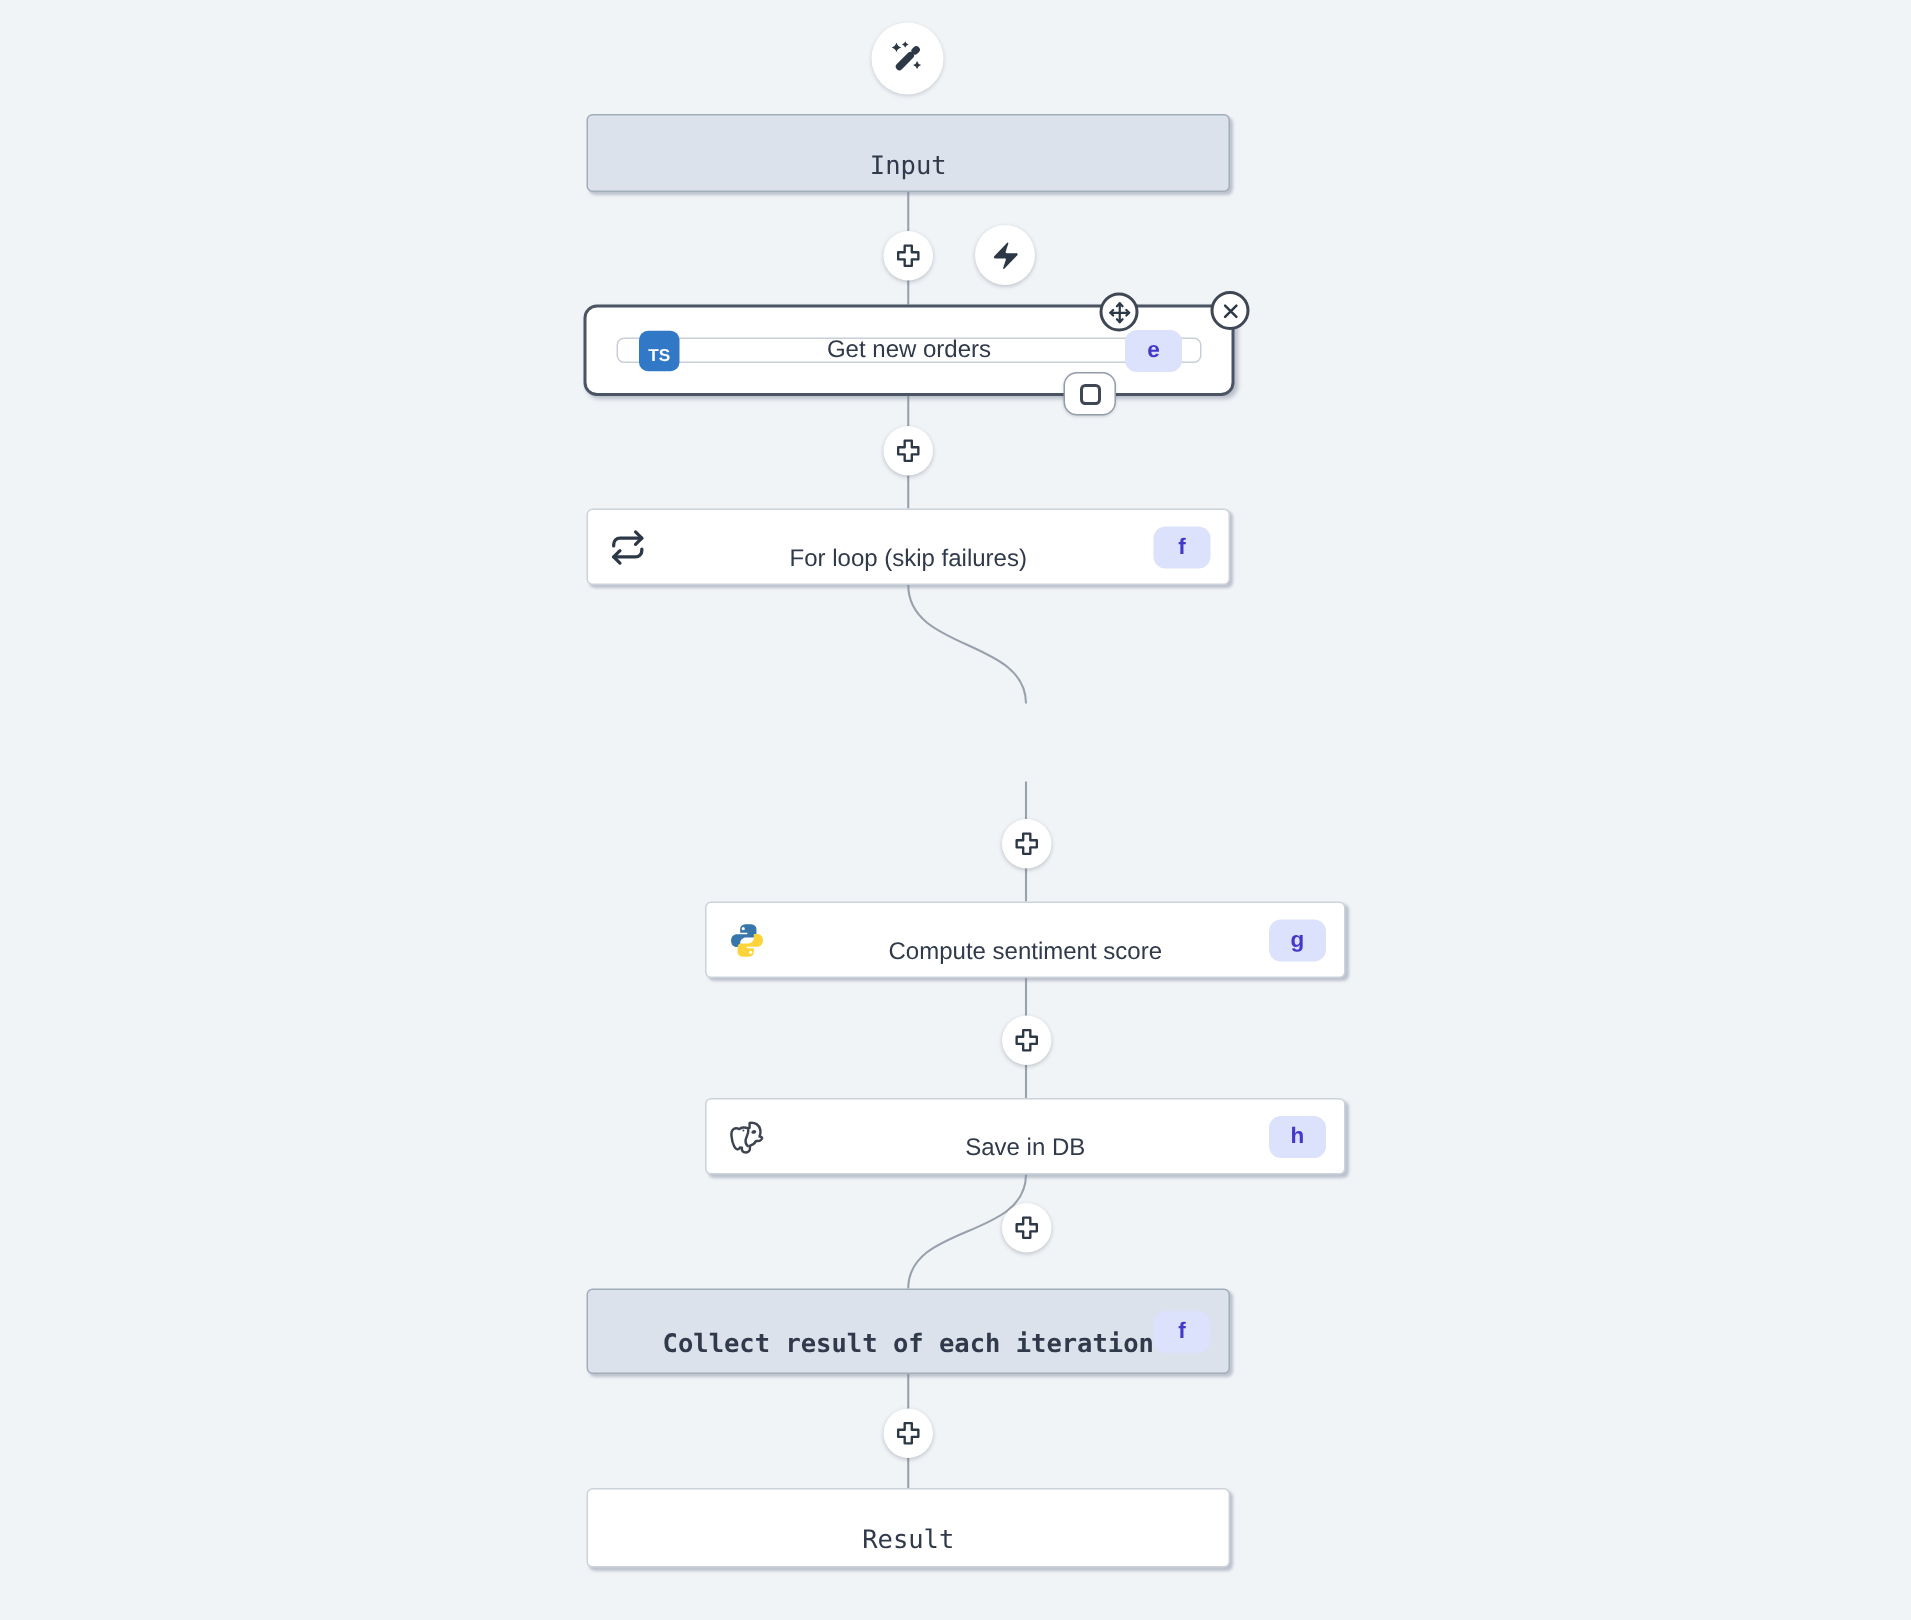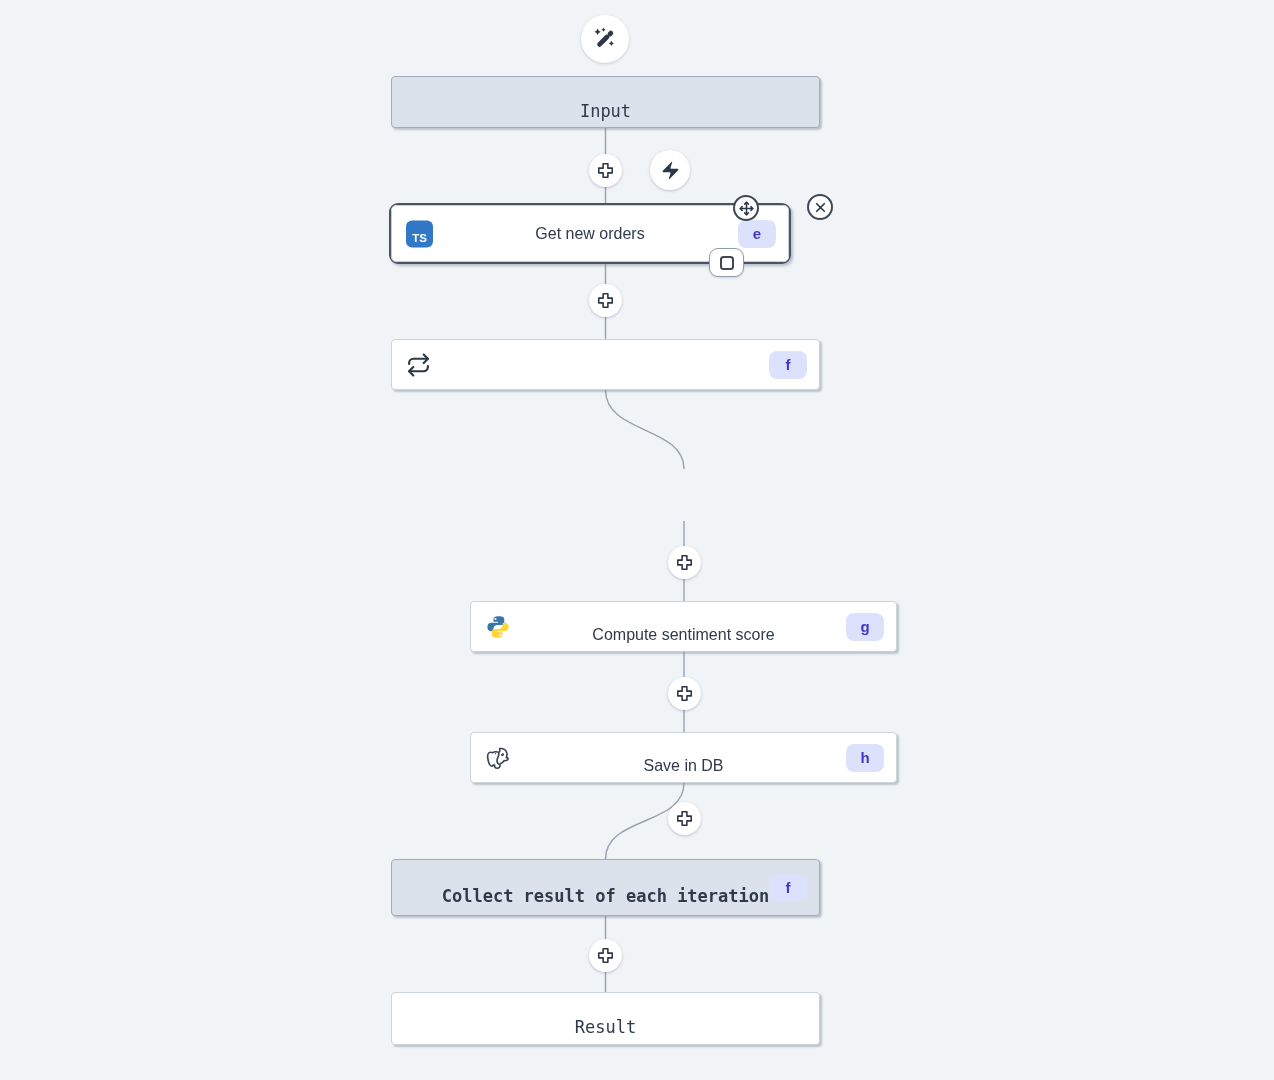--- a/index.html
+++ b/index.html
@@ -39,22 +39,22 @@
     position:absolute;background:#fff;border-radius:50%;z-index:3;cursor:pointer;
     display:flex;align-items:center;justify-content:center;
     box-shadow:0 1px 3px rgba(30,40,60,.25);
   }
   .plus-btn{width:33px;height:33px;}
   .wand-btn{width:48px;height:48px;box-shadow:0 1px 3px rgba(30,40,60,.2);}
   .bolt-btn{width:40px;height:40px;}
 
   
   .selected-node{
-    position:absolute;left:389px;top:203px;width:402px;height:61px;
-    background:#fff;border:2.5px solid #4a5462;border-radius:9px;padding:0;
+    position:absolute;left:389px;top:203px;width:434px;height:61px;
+    background:#fff;border:2.5px solid #4a5462;border-radius:9px;padding:20px;
     z-index:2;box-shadow:2px 2px 3px rgba(125,135,155,.5);cursor:pointer;
   }
   .selected-inner{
     width:100%;height:100%;border:1px solid #c8cfd8;border-radius:5px;
     position:relative;display:flex;align-items:center;justify-content:center;background:#fff;
   }
   .ts-box{
     width:27px;height:27px;border-radius:6px;background:#3178c6;color:#fff;
     display:flex;align-items:flex-end;justify-content:center;
     font-weight:bold;font-size:11.5px;padding-bottom:4px;
@@ -162,20 +162,21 @@
 
   <div class="node white" style="left:391px;top:339px;width:429px;height:51px;">
     <span class="lefticon">
       <svg width="25" height="25" viewBox="0 0 24 24" stroke="#2d3846" stroke-width="2.1" fill="none" stroke-linecap="round" stroke-linejoin="round">
         <path d="m17 2 4 4-4 4"></path>
           <path d="M3 11v-1a4 4 0 0 1 4-4h14"></path>
           <path d="m7 22-4-4 4-4"></path>
           <path d="M21 13v1a4 4 0 0 1-4 4H3"></path>
       </svg>
     </span>
+    <span class="label">For loop (skip failures)</span>
     <span class="badge">f</span>
   </div>
 
 
   <div class="circle-btn plus-btn" style="left:668px;top:546px;">
     <span style="display:flex;">
       <svg width="19" height="19" viewBox="0 0 24 24">
           <path d="M9 3.5h6V9h5.5v6H15v5.5H9V15H3.5V9H9V3.5z" fill="#fff" stroke="#2d3846" stroke-width="2" stroke-linejoin="round"></path>
         </svg>
     </span>

